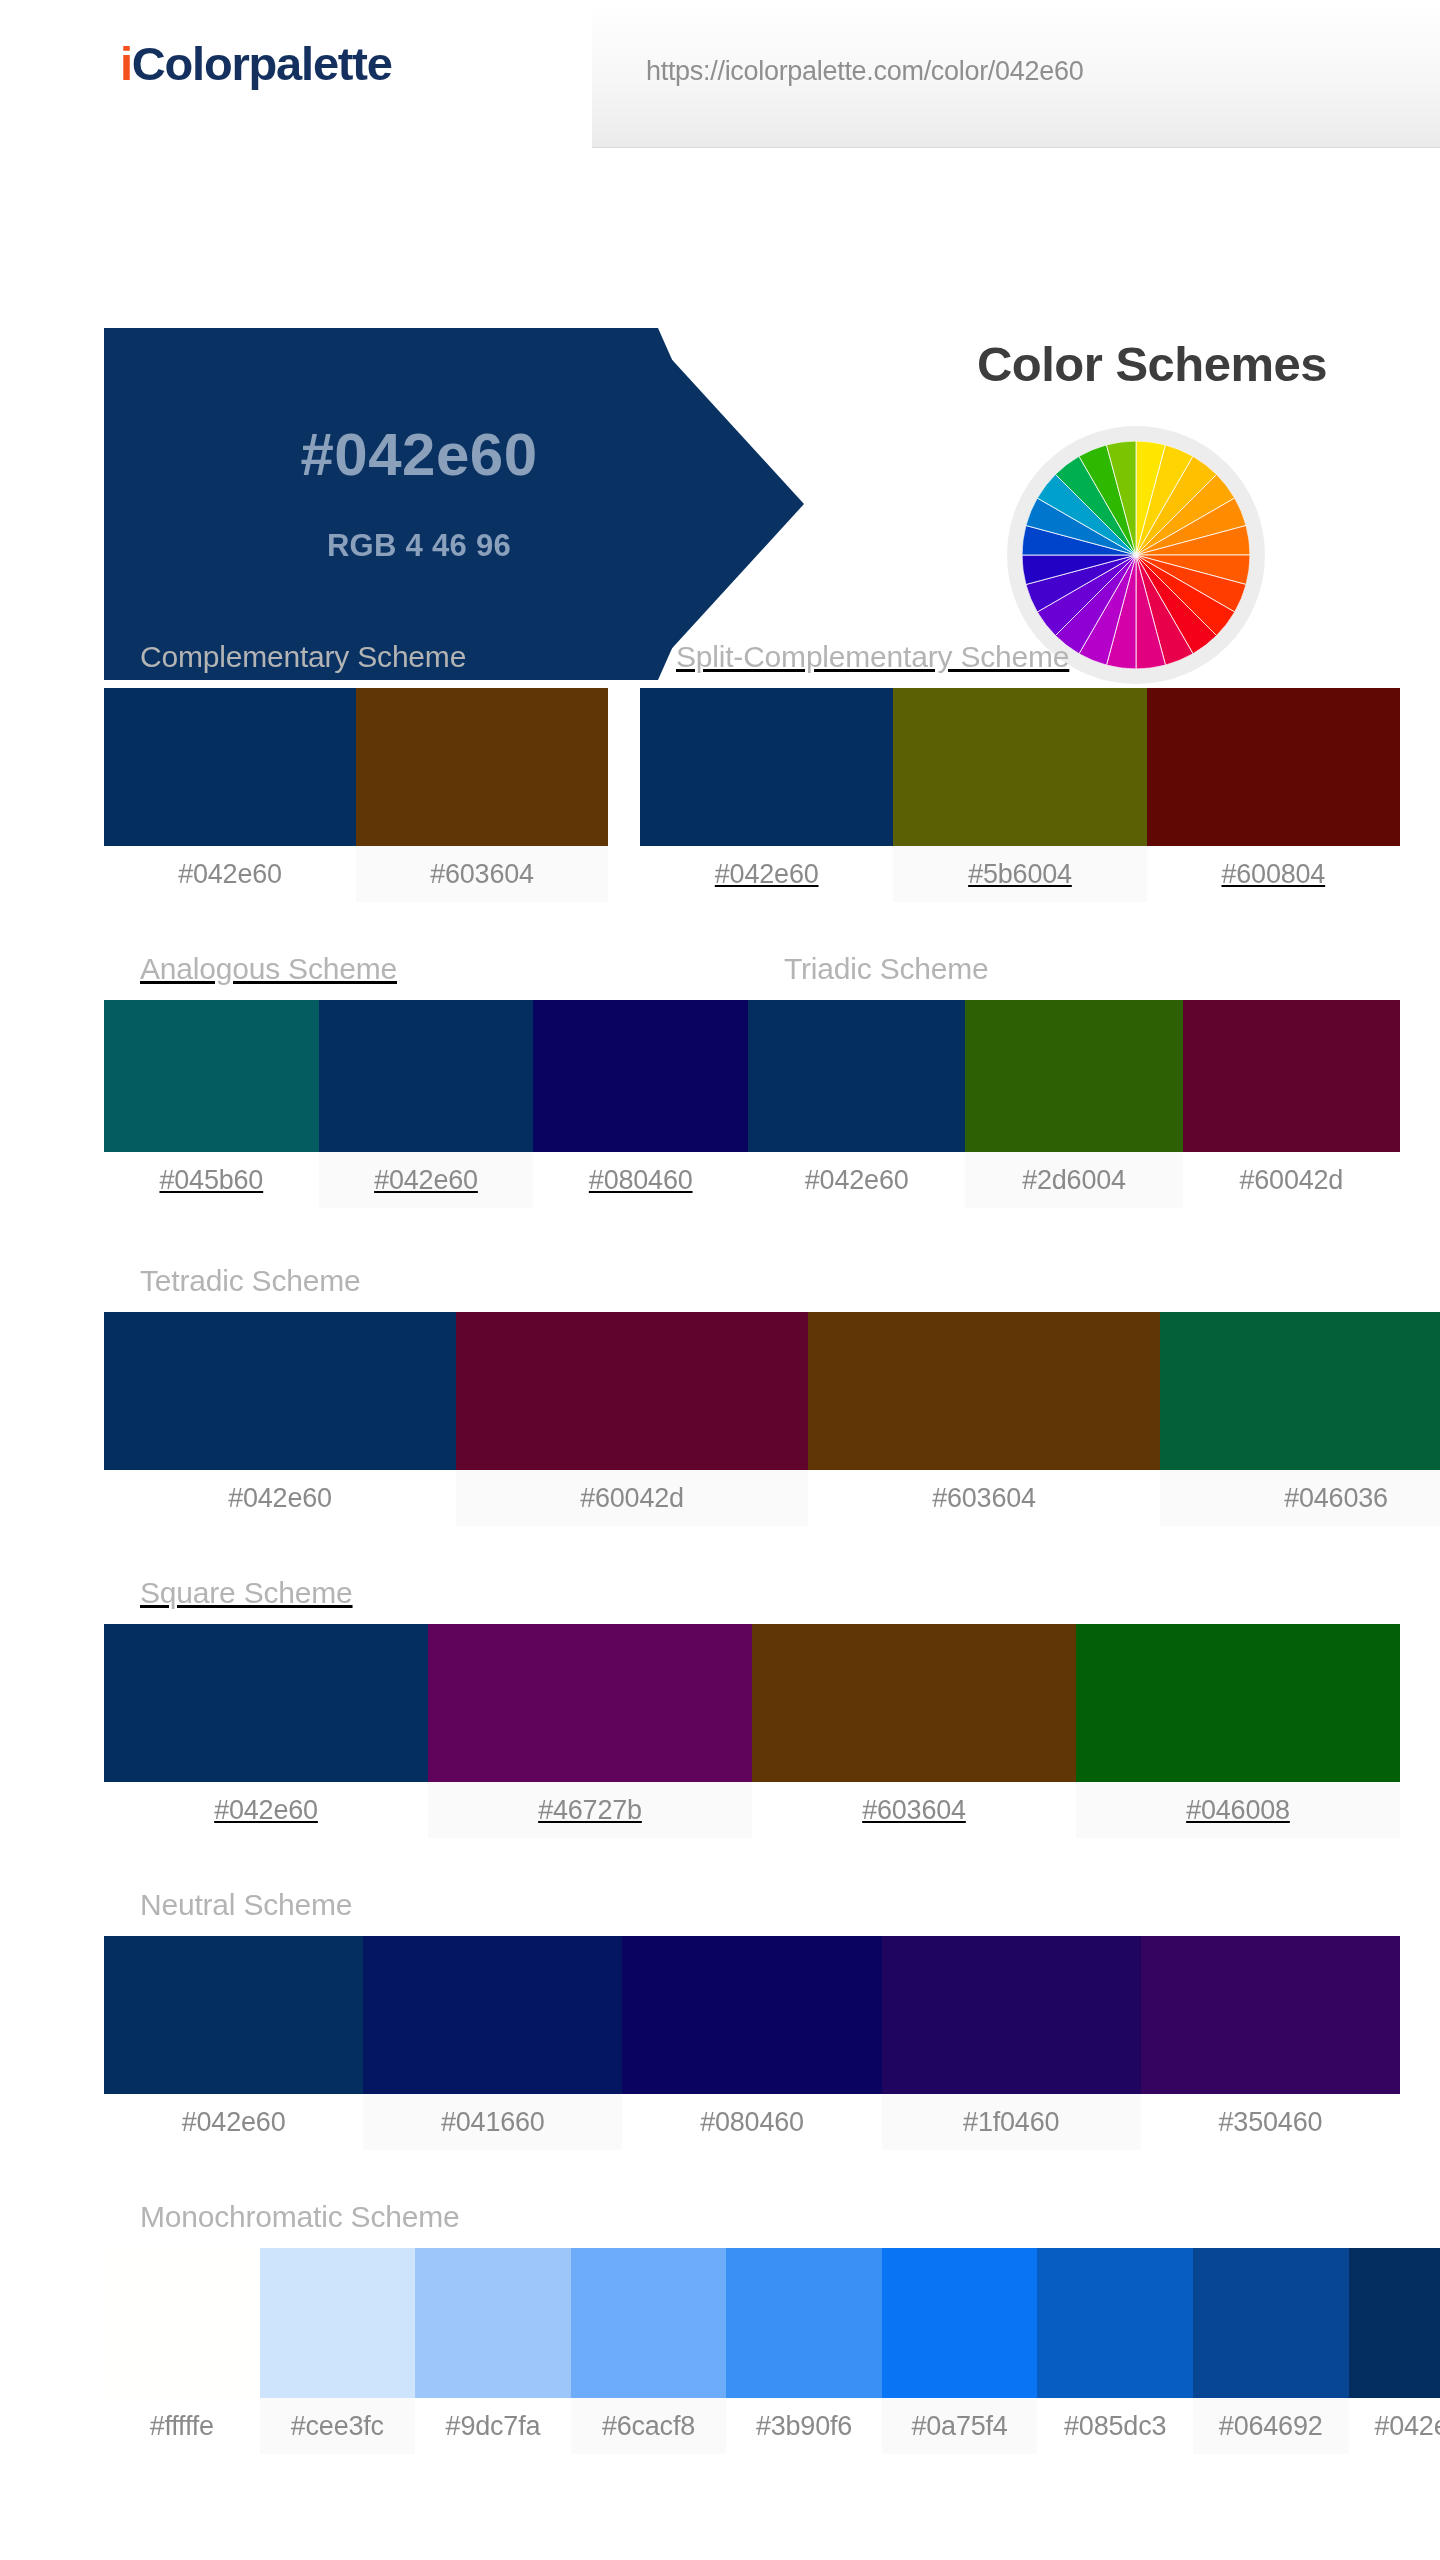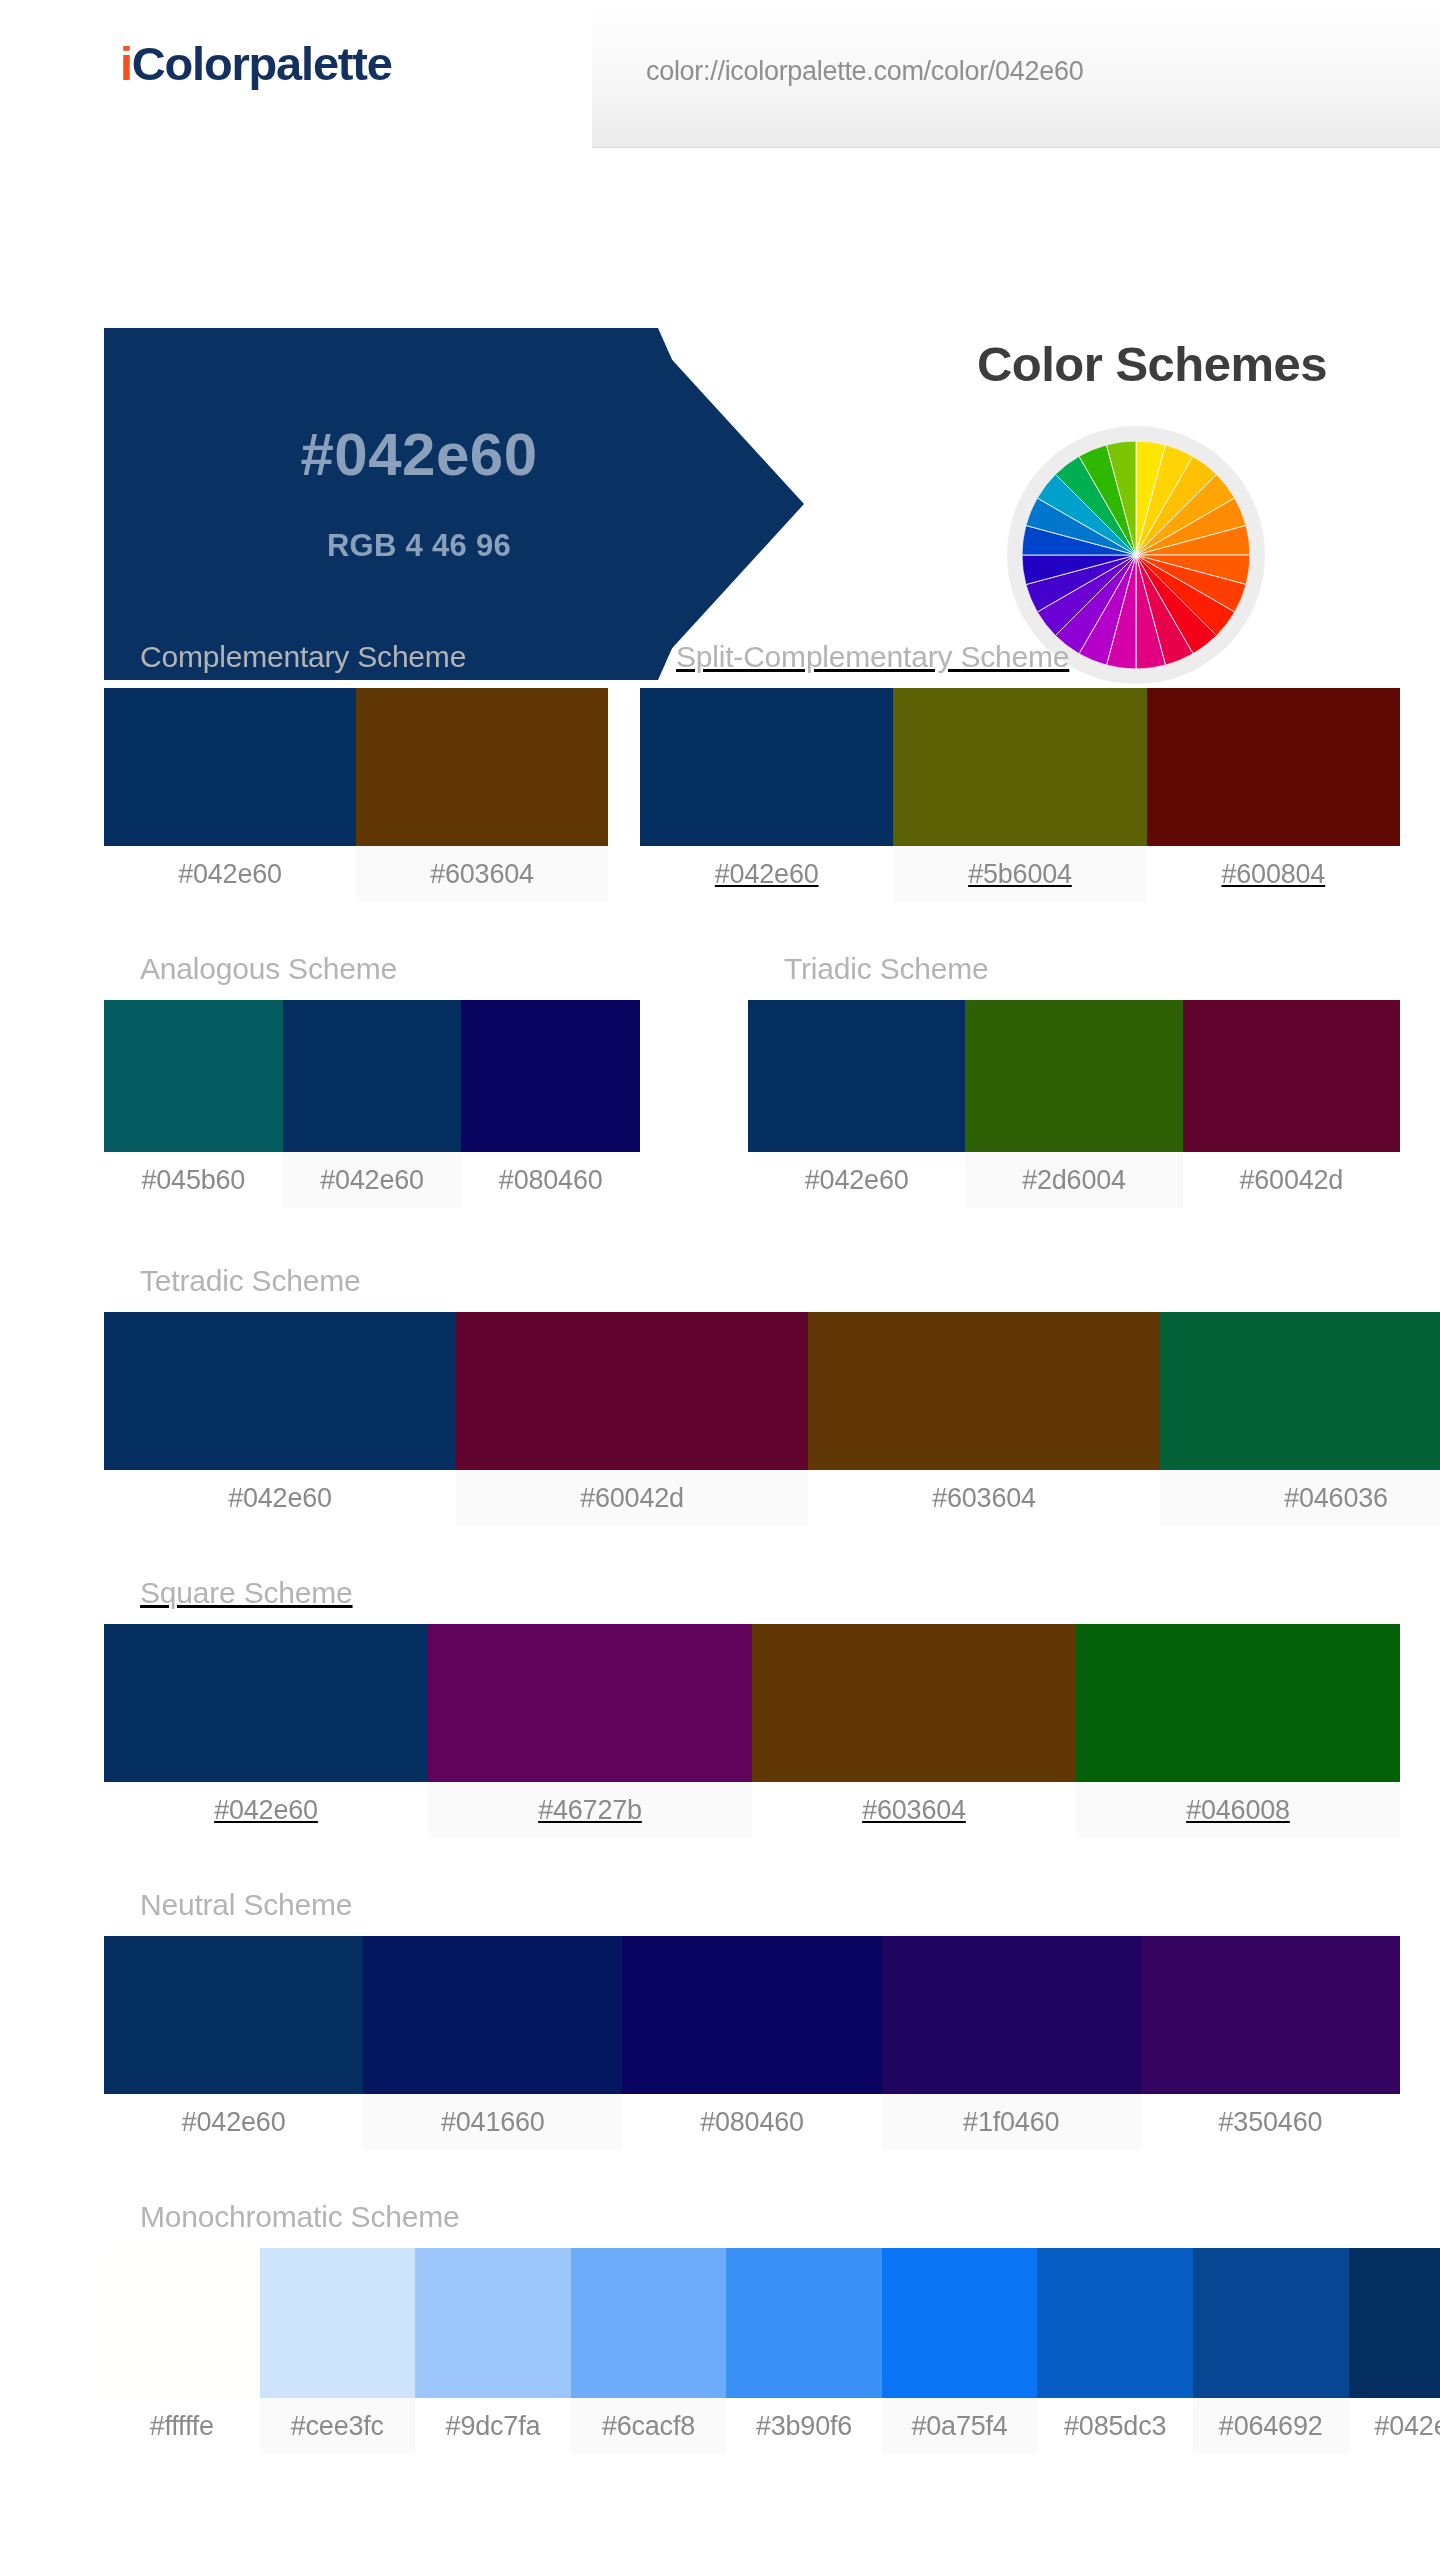--- a/index.html
+++ b/index.html
@@ -139,41 +139,41 @@
     color: #8a8a8a;
     letter-spacing: -0.2px;
     white-space: nowrap;
   }
   .hexlabel.alt { background: #fafafa; }
   .hexlabel.plain { background: #ffffff; }
 
   
   #blk-complementary { left: 72px;  top: 640px;  width: 504px; }
   #blk-split        { left: 608px; top: 640px;  width: 760px; text-decoration: underline; }
-  #blk-analogous    { left: 72px;  top: 952px;  width: 536px; }
+  #blk-analogous    { left: 72px;  top: 952px;  width: 644px; text-decoration: underline; }
   #blk-triadic      { left: 716px; top: 952px;  width: 652px; }
   #blk-tetradic     { left: 72px;  top: 1264px; width: 1408px; }
   #blk-square       { left: 72px;  top: 1576px; width: 1296px; text-decoration: underline; }
   #blk-neutral      { left: 72px;  top: 1888px; width: 1296px; }
   #blk-mono         { left: 72px;  top: 2200px; width: 1400px; }
 
   #blk-analogous .swatch, #blk-triadic .swatch { height: 152px; }
   #blk-mono .swatch { height: 150px; }
 </style>
 </head>
 <body>
 
 <div class="page">
 
   <div class="header">
     <div class="header-band"></div>
     <div class="logo">
       <span class="i">i</span><span class="rest">Colorpalette</span>
     </div>
-    <div class="header-url">color://icolorpalette.com/color/042e60</div>
+    <div class="header-url">https://icolorpalette.com/color/042e60</div>
   </div>
 
   <div class="hero">
     <div class="hero-arrow">
       <div class="arrow-main"></div>
     </div>
     <div class="arrow-chevron"></div>
     <div class="hero-hex">#042e60</div>
     <div class="hero-rgb">RGB 4 46 96</div>
     <div class="schemes-title">Color Schemes</div>

